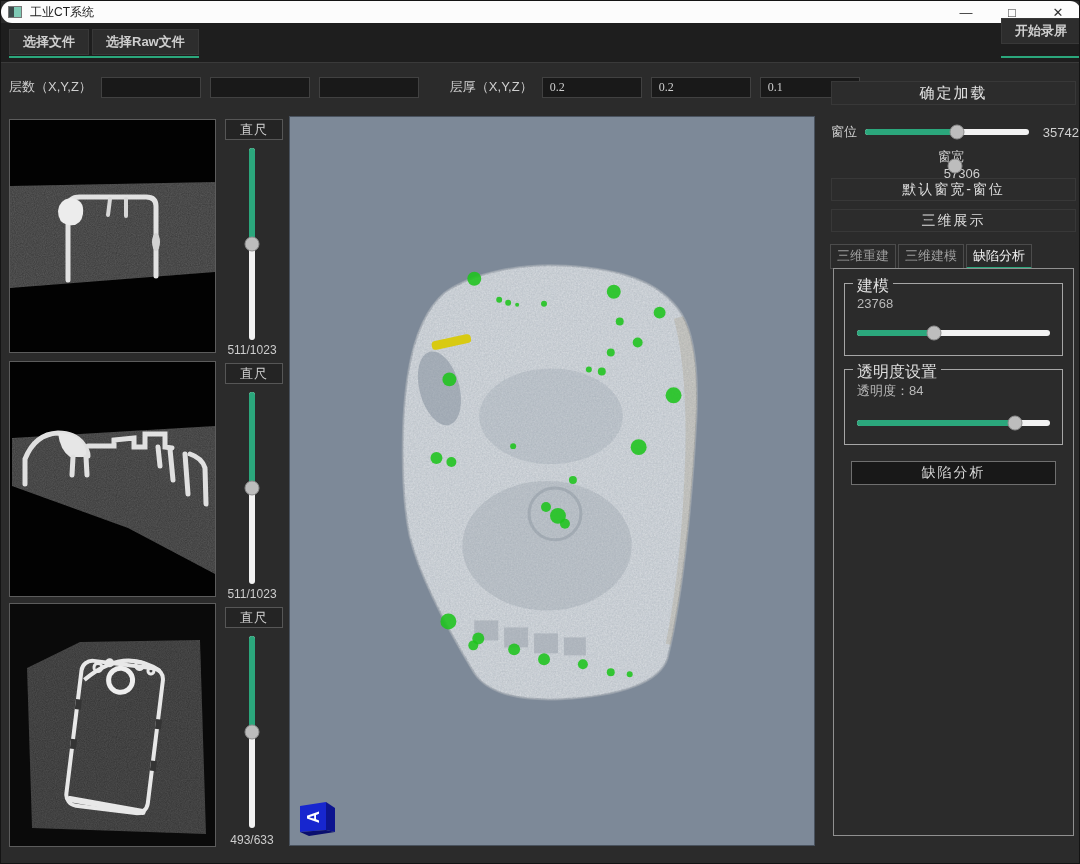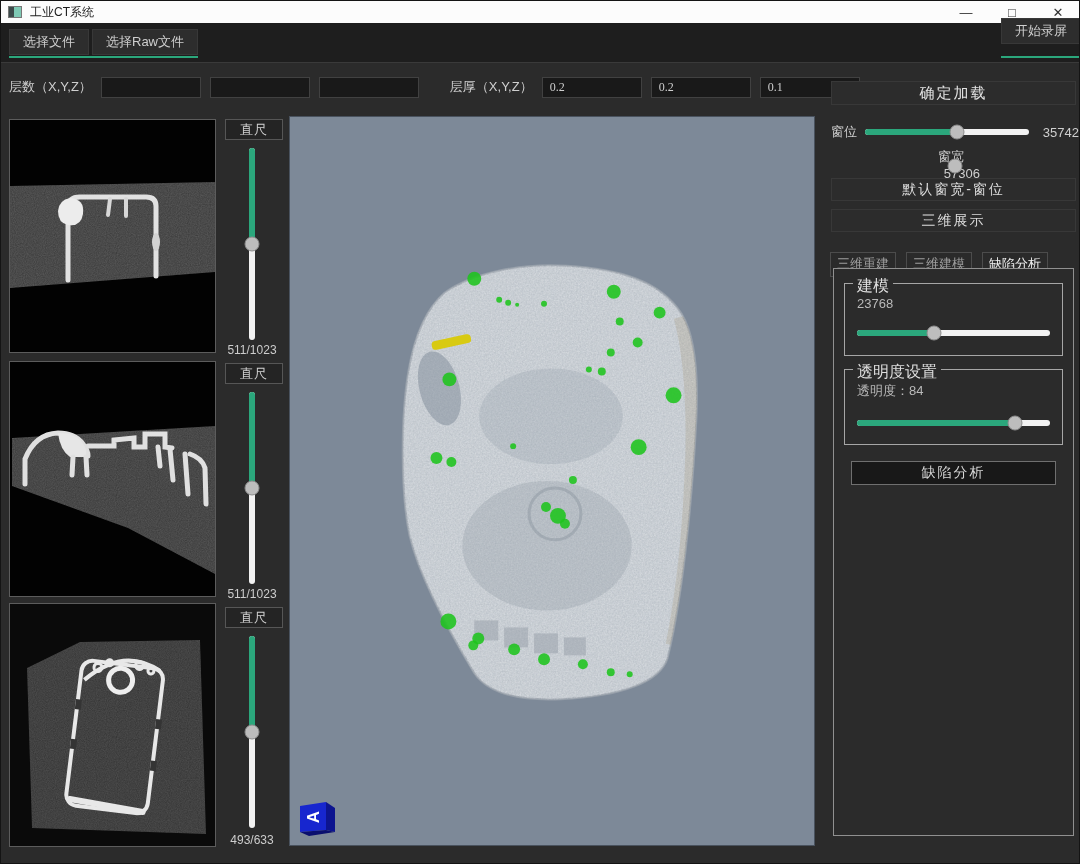--- a/index.html
+++ b/index.html
@@ -9,30 +9,30 @@
     --bar-bg:#1e1e1e;
     --btn-bg:#2d2d2d;
     --txt:#cfcfcf;
   }
   *{margin:0;padding:0;box-sizing:border-box;}
   html,body{background:#444;}
   body{font-family:"Liberation Sans","DejaVu Sans",sans-serif;}
   #app{position:relative;width:1080px;height:864px;background:var(--panel-bg);overflow:hidden;border:1px solid #141414;}
 
   
-  .titlebar{position:absolute;left:0;top:0;width:1080px;height:22px;background:#fcfcfc;display:flex;align-items:center;}
+  .titlebar{position:absolute;left:0;top:0;width:1080px;height:22px;background:#fcfcfc;display:flex;align-items:center;border-radius:11px;}
   .app-icon{width:14px;height:12px;margin-left:7px;display:flex;border:1px solid #777;}
   .app-icon .i1{width:5px;height:100%;background:#3c4a4a;}
   .app-icon .i2{flex:1;background:#7ec9b4;}
   .titlebar .title{margin-left:8px;font-size:12px;color:#1b1b1b;}
   .win-controls{margin-left:auto;display:flex;height:100%;}
   .win-btn{width:46px;height:100%;display:flex;align-items:center;justify-content:center;font-size:13px;color:#333;cursor:default;}
 
   
-  .toolbar{position:absolute;left:0;top:22px;width:1080px;height:40px;background:var(--bar-bg);border-bottom:1px solid #3a3a3a;}
+  .toolbar{position:absolute;left:0;top:22px;width:1080px;height:40px;background:var(--bar-bg);border-bottom:1px solid #3a3a3a;font-weight:bold;}
   .tool-group{position:absolute;left:8px;bottom:4px;display:flex;gap:3px;border-bottom:2px solid var(--accent);padding-bottom:1px;}
   .tool-btn{background:var(--btn-bg);color:var(--txt);font-size:13px;padding:3px 13px;border:1px solid #383838;white-space:nowrap;}
   .record-wrap{position:absolute;right:0;bottom:4px;border-bottom:2px solid var(--accent);padding-bottom:12px;}
 
   
   .param-row{position:absolute;left:0;top:63px;width:820px;height:46px;display:flex;align-items:center;padding-left:8px;gap:9px;}
   .param-label{color:var(--txt);font-size:13px;white-space:nowrap;}
   .param-input{width:100px;height:21px;background:#191919;border:1px solid #414141;color:var(--txt);font-size:12px;padding:0 7px;font-family:Liberation Serif, serif;}
   .gap-left{margin-left:22px;}
 
@@ -40,21 +40,21 @@
 
   
   .wl-row{position:absolute;left:830px;width:248px;height:16px;display:flex;align-items:center;}
   .wl-row .lbl{width:34px;color:var(--txt);font-size:13px;}
   .wl-row .val{width:44px;text-align:right;color:var(--txt);font-size:13px;margin-left:6px;}
   .hslider{position:relative;flex:1;height:6px;background:#f2f2f2;border-radius:3px;--p:50;}
   .hslider .fill{position:absolute;left:0;top:0;bottom:0;width:calc(var(--p)*1%);background:var(--accent);border-radius:3px;}
   .hslider .handle{position:absolute;top:50%;left:calc(var(--p)*1%);transform:translate(-50%,-50%);width:15px;height:15px;border-radius:50%;background:#bdbdbd;border:1px solid #8d8d8d;}
   .panel-btn{position:absolute;left:830px;width:245px;height:23px;background:#2c2c2c;border:1px solid #383838;color:#dcdcdc;font-size:14px;display:flex;align-items:center;justify-content:center;letter-spacing:2px;}
 
-  .tabs{position:absolute;left:829px;top:243px;display:flex;gap:10px;margin-top:8px;}
+  .tabs{position:absolute;left:829px;top:243px;display:flex;gap:2px;}
   .tab{background:#2a2a2a;border:1px solid #4c4c4c;color:#9f9f9f;font-size:13px;padding:2px 6px;white-space:nowrap;}
   .tab.active{color:#f2f2f2;border-bottom:2px solid var(--accent);}
 
   .tab-pane{position:absolute;left:832px;top:267px;width:241px;height:568px;border:1px solid #909090;background:var(--panel-bg);}
 
   .groupbox{position:absolute;border:1px solid #a6a6a6;}
   .groupbox .legend{position:absolute;top:-8px;left:8px;background:var(--panel-bg);padding:0 4px;color:#dedede;font-size:16px;}
   .gb-modeling{left:10px;top:14px;width:219px;height:73px;}
   .gb-opacity{left:10px;top:100px;width:219px;height:76px;}
   .gb-text{position:absolute;left:12px;top:12px;color:#b9b9b9;font-size:13px;}

